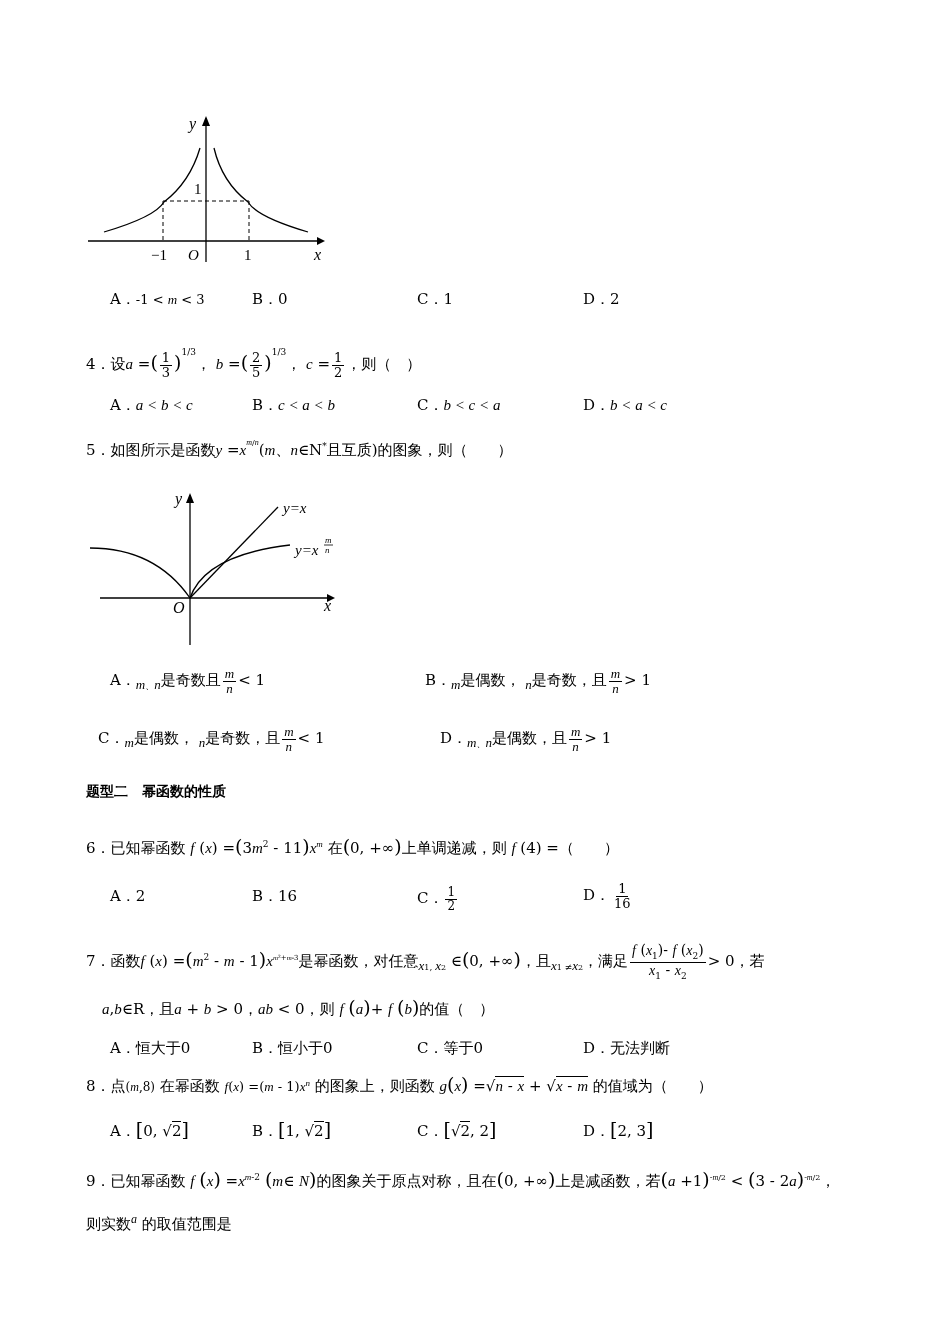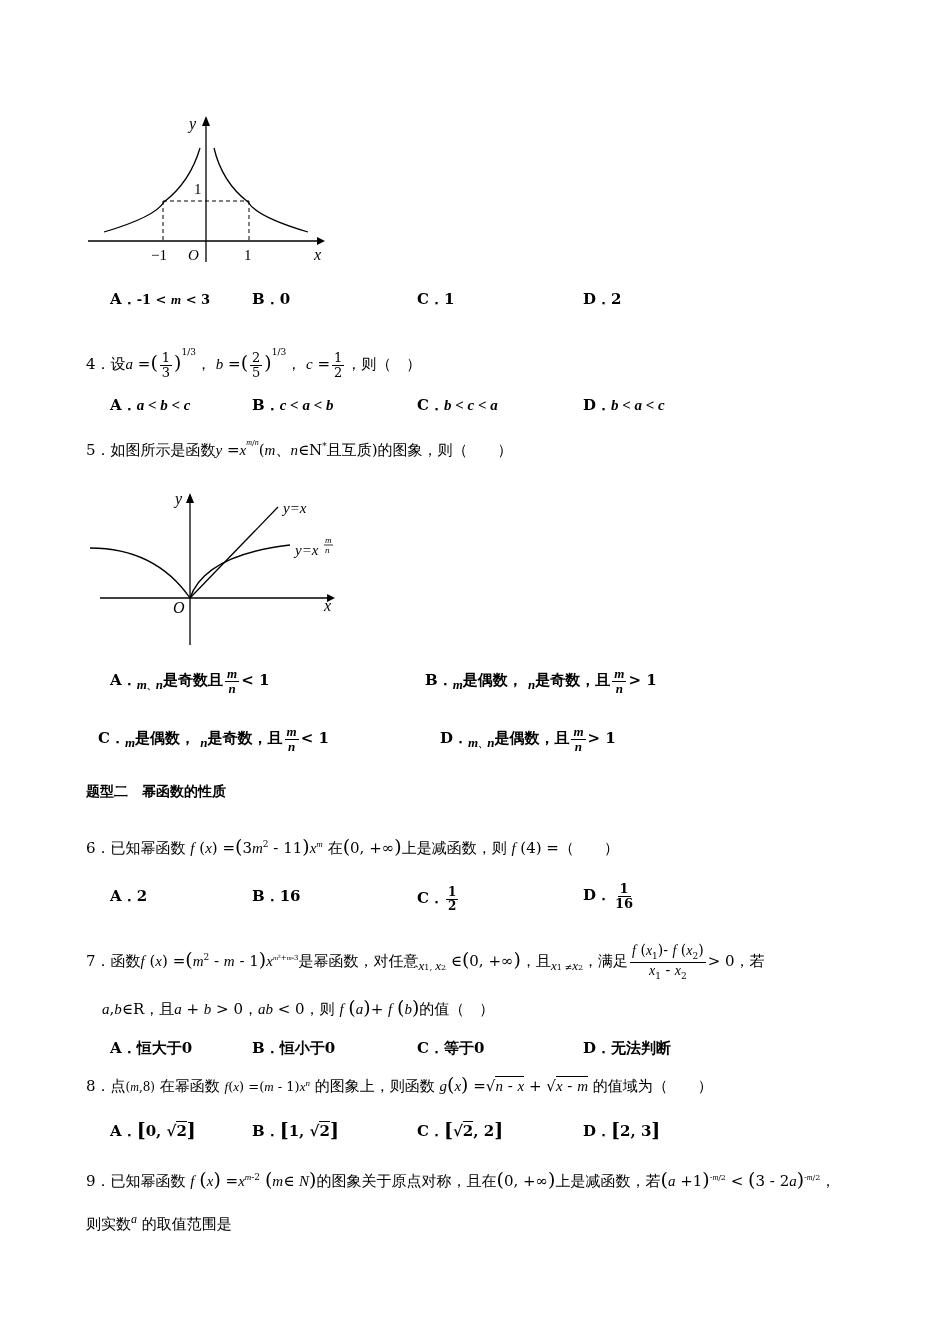--- a/index.html
+++ b/index.html
@@ -7,21 +7,21 @@
          font-family:"DejaVu Serif","Liberation Serif",serif; color:#000; font-size:15px; }
   .abs { position:absolute; white-space:nowrap; }
   i, .m { font-style:italic; font-family:"Liberation Serif","DejaVu Serif",serif; }
   .frac { display:inline-flex; flex-direction:column; align-items:center; vertical-align:middle; line-height:1.05; font-size:13px; margin:0 2px; }
   .frac .num { border-bottom:1px solid #000; padding:0 2px; }
   .frac .den { padding:0 2px; }
   .sup { font-size:9px; vertical-align:super; }
   .sub { font-size:9px; vertical-align:sub; }
   .big { font-size:19px; }
   .bold { font-weight:bold; font-family:"DejaVu Sans",sans-serif; font-size:14px; }
-  .opt { position:absolute; white-space:nowrap;font-weight:bold; }
+  .opt { position:absolute; white-space:nowrap; }
   svg text { font-family:"Liberation Serif","DejaVu Serif",serif; }
 </style>
 </head>
 <body>
 
 <svg class="abs" style="left:85px;top:112px" width="250" height="155" viewBox="0 0 250 155">
   <line x1="3" y1="129" x2="238" y2="129" stroke="#000" stroke-width="1.3"></line>
   <polygon points="240,129 232,125 232,133" fill="#000"></polygon>
   <line x1="121" y1="150" x2="121" y2="6" stroke="#000" stroke-width="1.3"></line>
   <polygon points="121,4 117,14 125,14" fill="#000"></polygon>
@@ -97,21 +97,21 @@
       <span class="den"><i>n</i></span>
     </span>&lt; 1</div>
 <div class="opt" style="left:440px;top:720px;line-height:36px">D．<span class="sub"><i style="font-size:13px">m</i>、<i style="font-size:13px">n</i></span><span>是偶数，且</span><span class="frac">
       <span class="num"><i>m</i></span>
       <span class="den"><i>n</i></span>
     </span>&gt; 1</div>
 
 <div class="abs bold" style="left:86px;top:783px">题型二　幂函数的性质</div>
 
 <div class="abs" style="left:86px;top:835px">
-  <span>6．</span><span>已知幂函数</span> <i>f</i> (<i>x</i>) =<span class="big">(</span>3<i>m</i><span class="sup">2</span> - 11<span class="big">)</span><i>x</i><span class="sup"><i>m</i></span> <span>在</span><span class="big">(</span>0, +∞<span class="big">)</span><span>上是减函数，则</span> <i>f</i> (4) =<span>（　　）</span>
+  <span>6．</span><span>已知幂函数</span> <i>f</i> (<i>x</i>) =<span class="big">(</span>3<i>m</i><span class="sup">2</span> - 11<span class="big">)</span><i>x</i><span class="sup"><i>m</i></span> <span>在</span><span class="big">(</span>0, +∞<span class="big">)</span><span>上单调递减，则</span> <i>f</i> (4) =<span>（　　）</span>
 </div>
 <div class="opt" style="left:110px;top:887px"><span>A．</span><span>2</span></div>
 <div class="opt" style="left:252px;top:887px"><span>B．</span><span>16</span></div>
 <div class="opt" style="left:417px;top:880px;line-height:36px"><span>C．</span><span class="frac" style="font-size:12px">
       <span class="num">1</span>
       <span class="den">2</span>
     </span></div>
 <div class="opt" style="left:583px;top:875px;line-height:40px"><span>D．</span><span class="frac">
       <span class="num">1</span>
       <span class="den">16</span>

